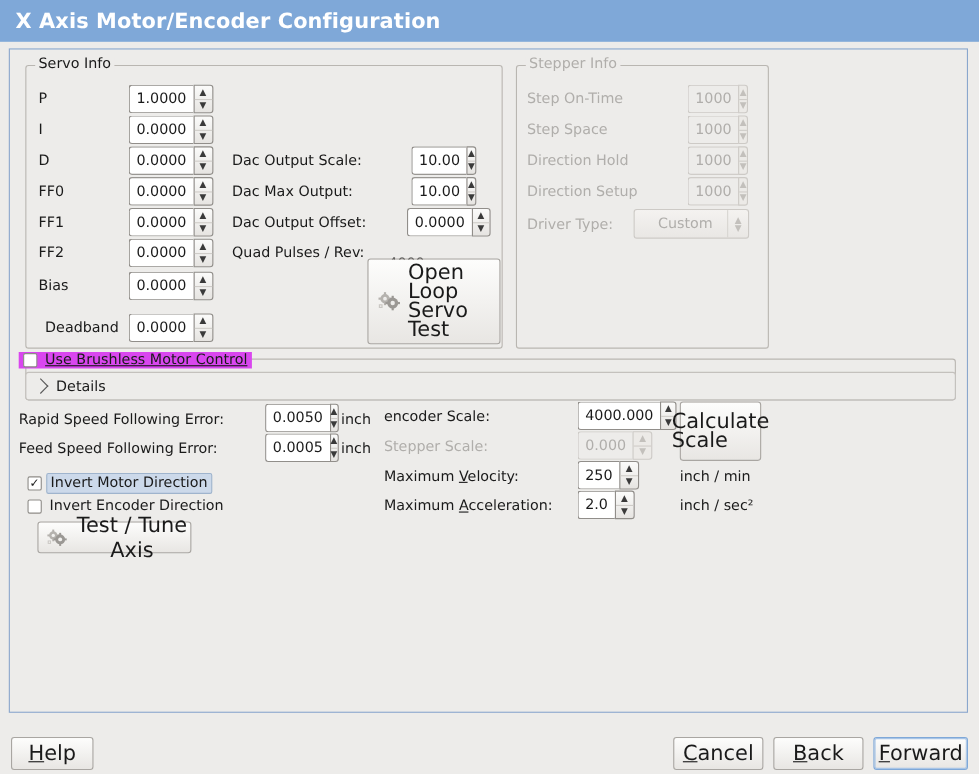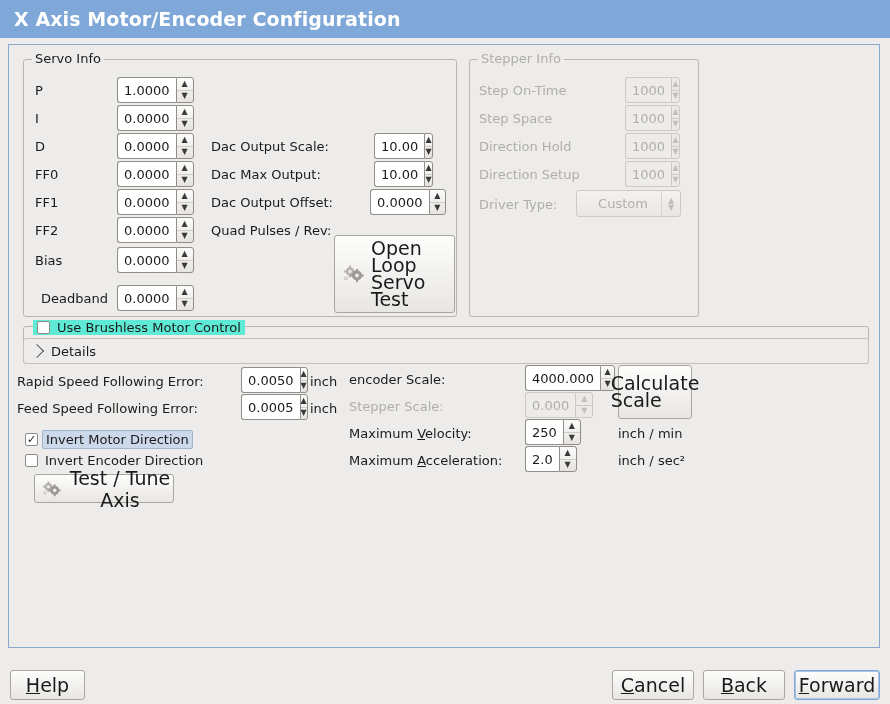--- a/index.html
+++ b/index.html
@@ -331,21 +331,21 @@
     <div class="combo" style="left:567px; top:145px; width:105px;">
       <span class="txt">Custom</span>
       <span class="sep"></span>
       <span class="arrows">
         <span>▲</span>
           <span>▼</span>
       </span>
     </div>
 
     <div class="frame" style="left:14px; top:281px; width:846px; height:38px;"></div>
-    <div class="cbrow" style="left:24px; top:275px; background:#5eead4; padding:0 4px;">
+    <div class="cbrow" style="left:8px; top:275px; background:#d946ef; padding:0 4px;text-decoration:underline;">
       <span class="cbox"></span>
       <span class="cl bold">Use Brushless Motor Control</span>
     </div>
 
     <div class="expander" style="left:14px; top:293px; width:846px; height:26px;">
       <span class="tri-right"></span>
       <span>Details</span>
     </div>
 
     <span class="lbl" style="left:8px; top:329px;">Rapid Speed Following Error:</span>

